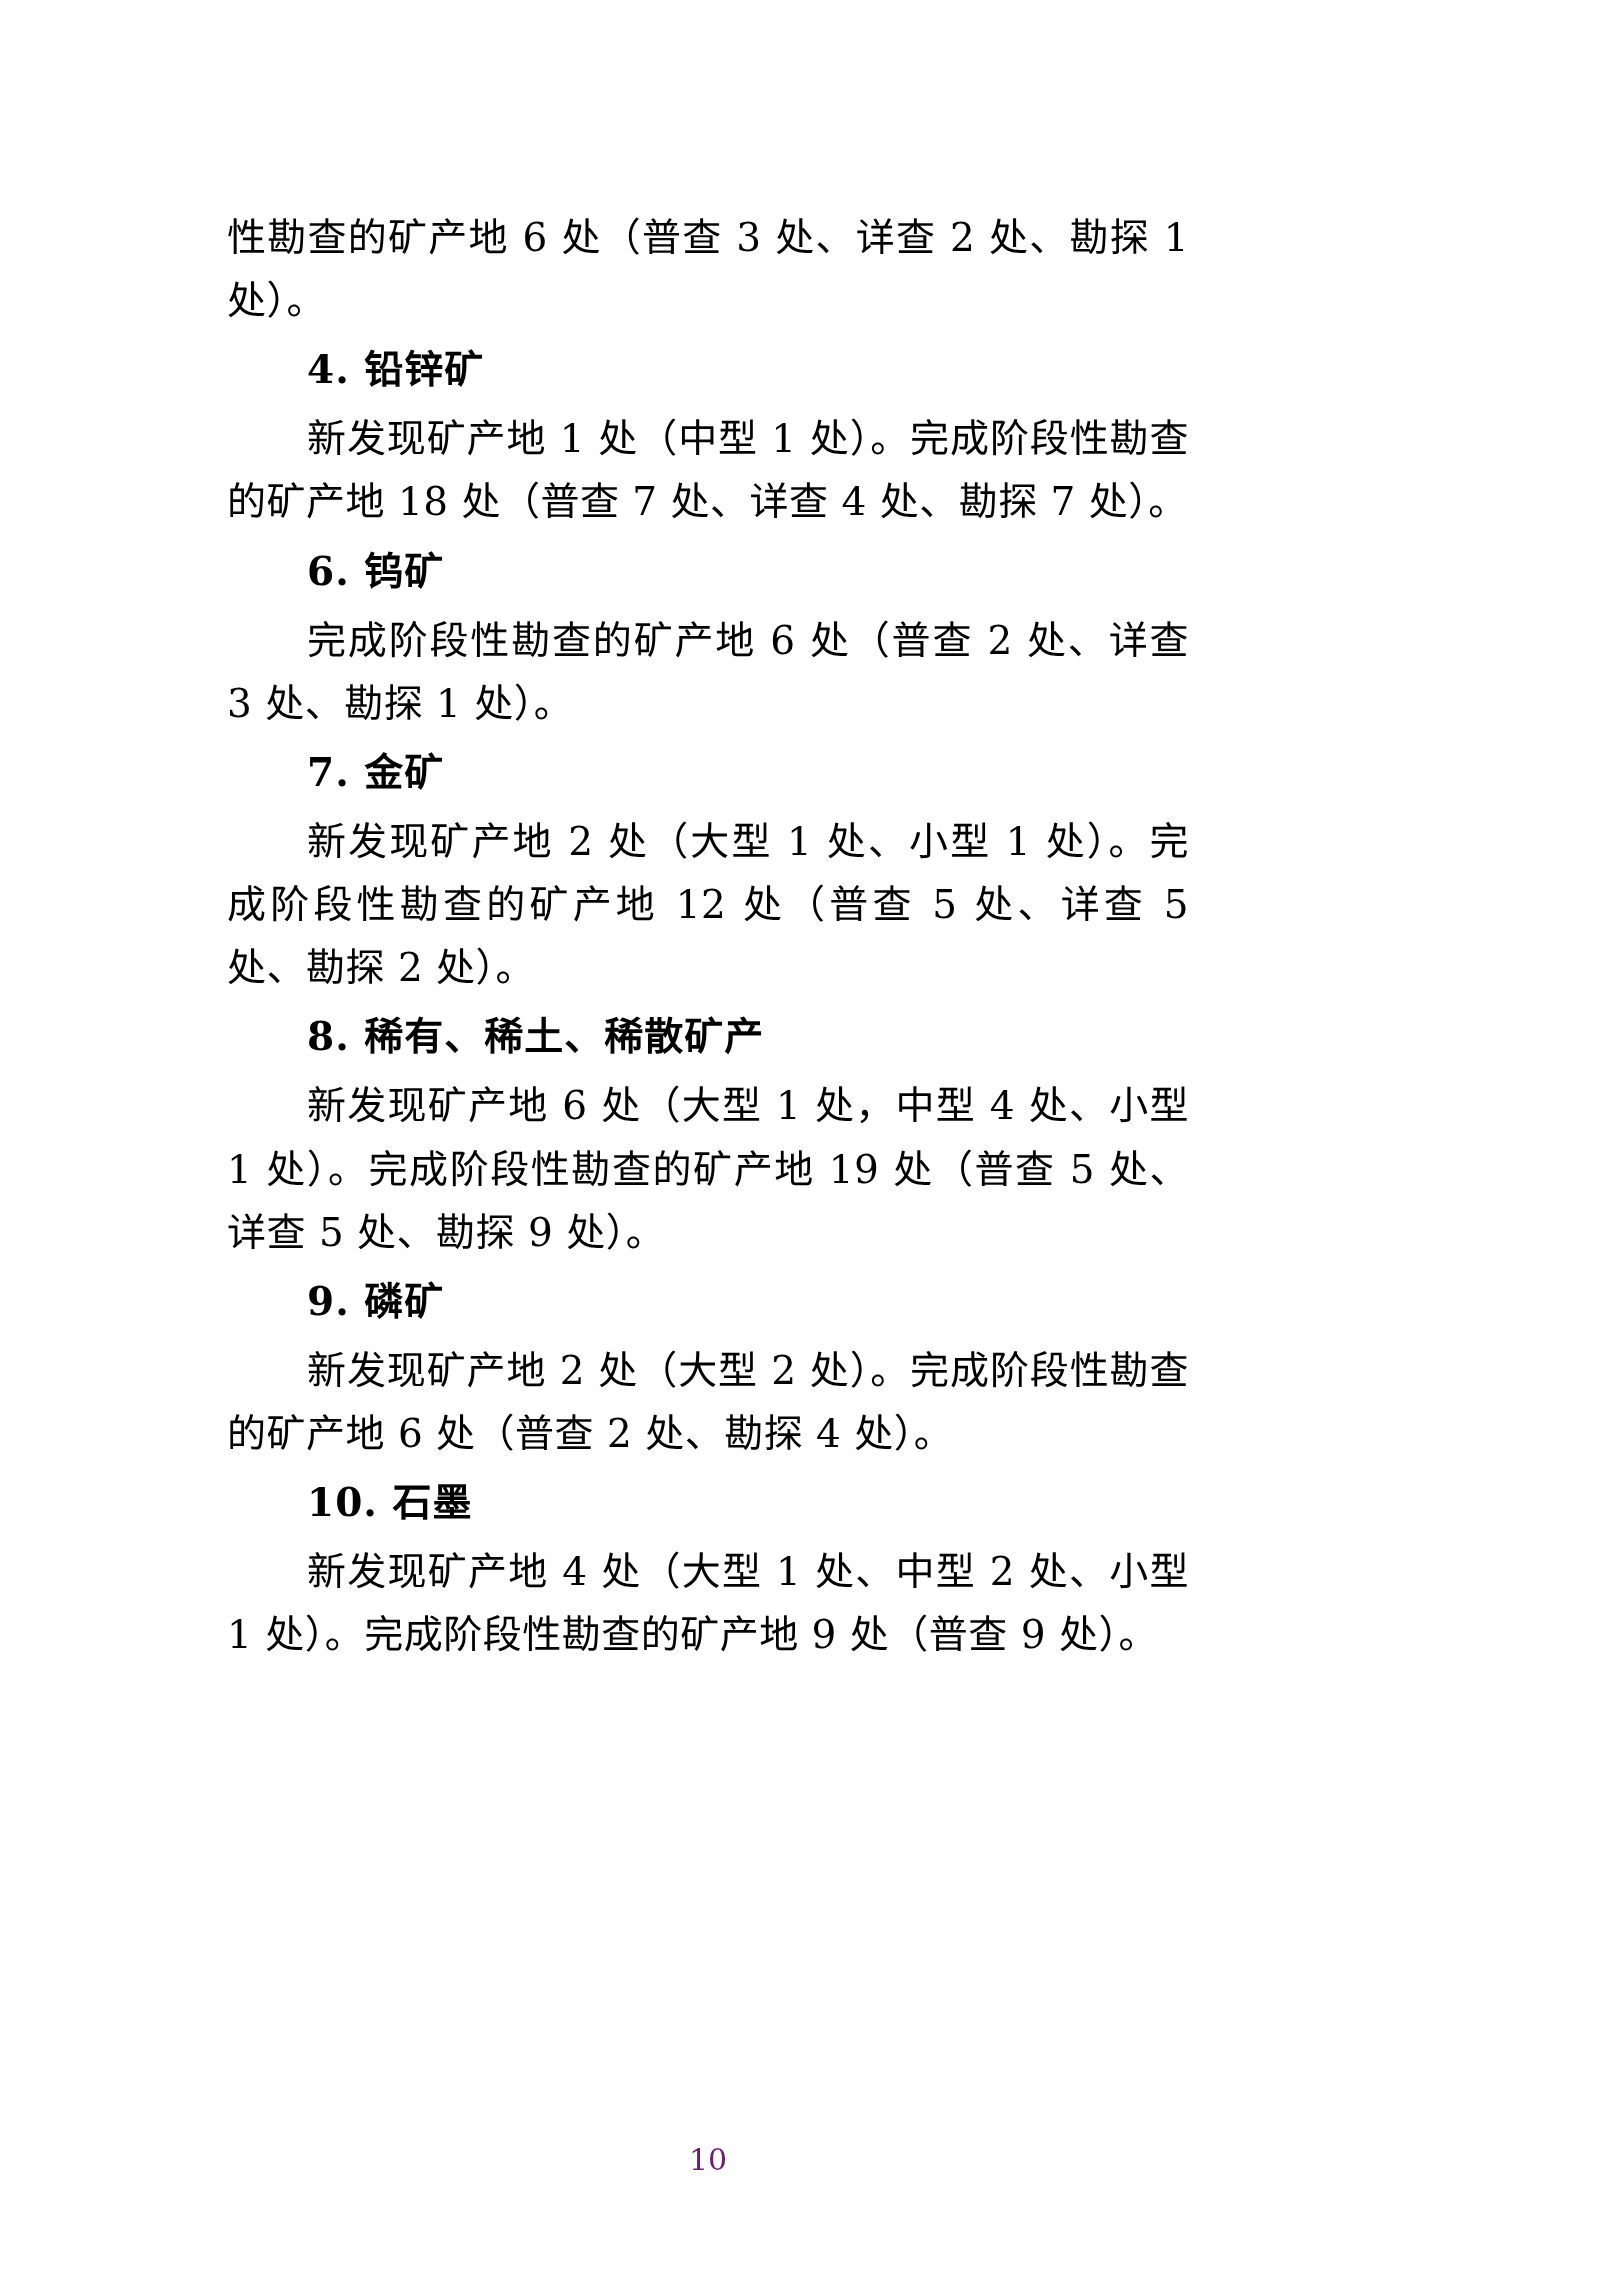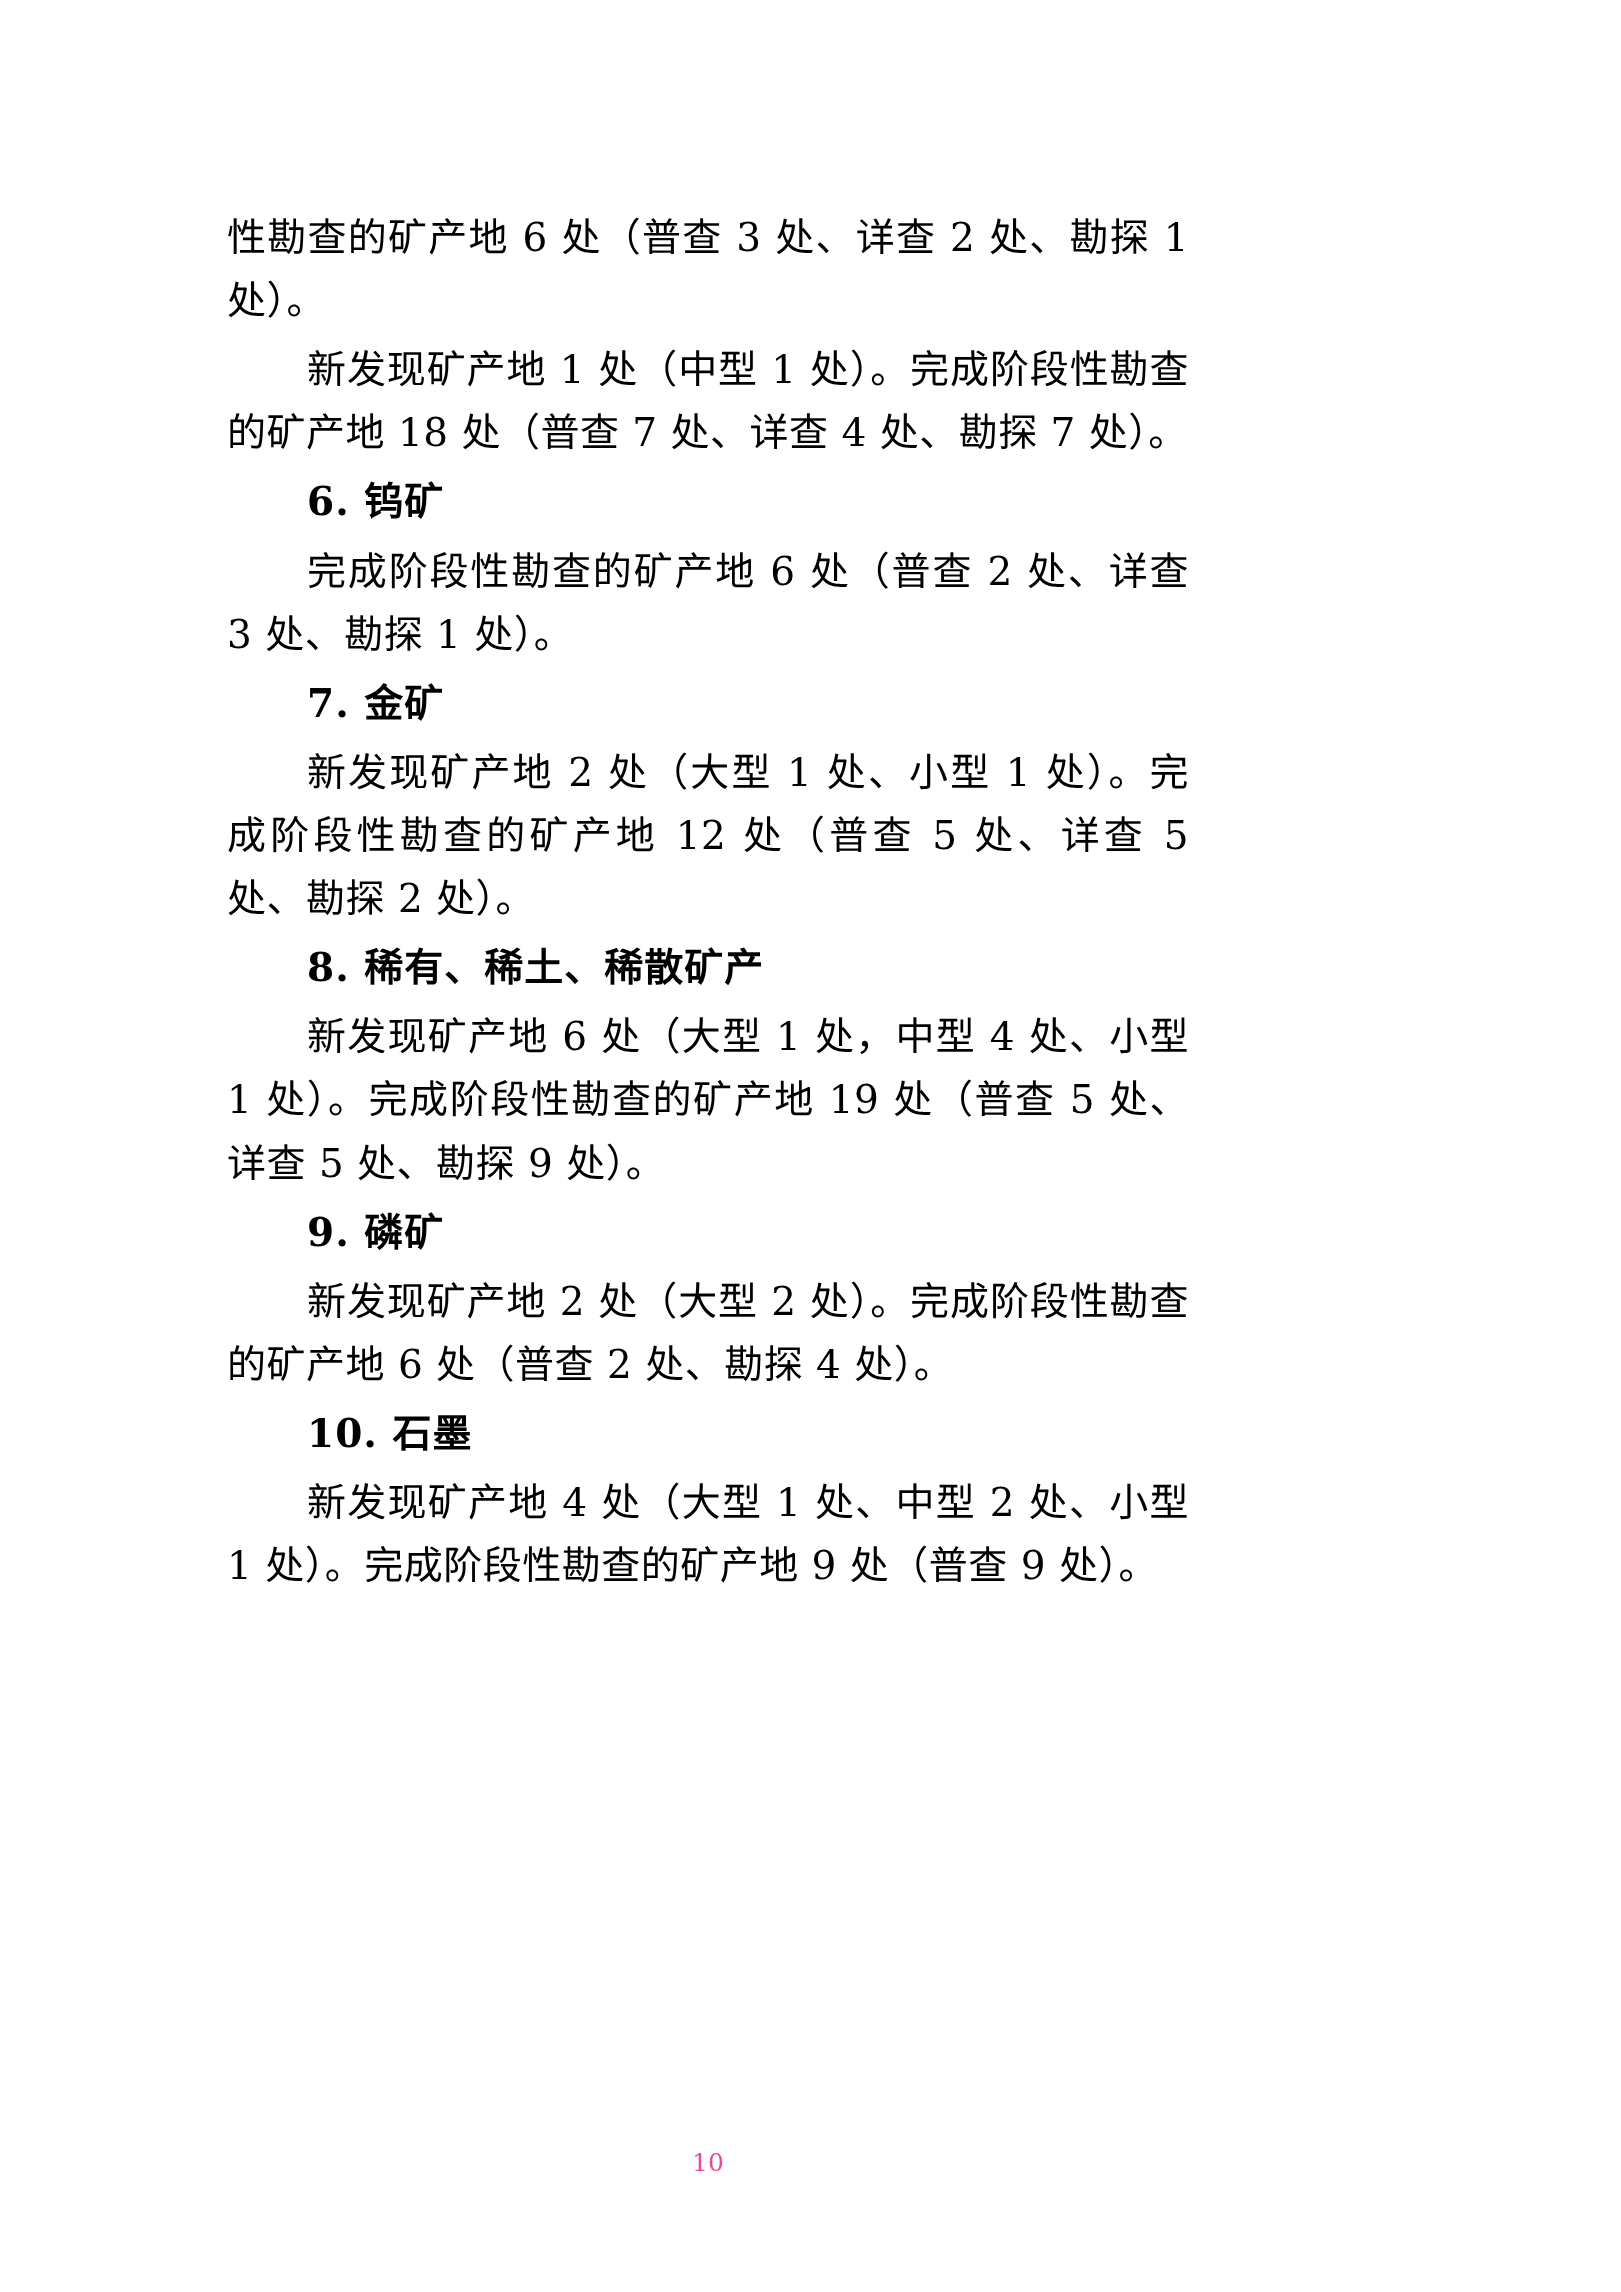--- a/index.html
+++ b/index.html
@@ -45,34 +45,38 @@
   .heading .num {
     font-family: "DejaVu Serif", "Liberation Serif", serif;
     font-weight: bold;
   }
   .page-number {
     position: absolute;
     left: 0;
     right: 0;
     bottom: 116px;
     text-align: center;
-    font-size: 25px;
+    font-size: 30px;
     font-family: "DejaVu Serif", "Liberation Serif", serif;
-    color: #ec4899;
+    color: #701a75;
   }
 </style>
 </head>
 <body>
 
 <div class="page">
 
   <div class="doc-body">
 
     <p class="para">性勘查的矿产地 6 处（普查 3 处、详查 2 处、勘探 1 处）。</p>
 
+    <p class="heading">
+      <span class="num">4.</span>
+      <span>铅锌矿</span>
+    </p>
     <p class="para-indent">新发现矿产地 1 处（中型 1 处）。完成阶段性勘查的矿产地 18 处（普查 7 处、详查 4 处、勘探 7 处）。</p>
 
 
     <p class="heading">
       <span class="num">6.</span>
       <span>钨矿</span>
     </p>
     <p class="para-indent">完成阶段性勘查的矿产地 6 处（普查 2 处、详查 3 处、勘探 1 处）。</p>
 
     <p class="heading">

